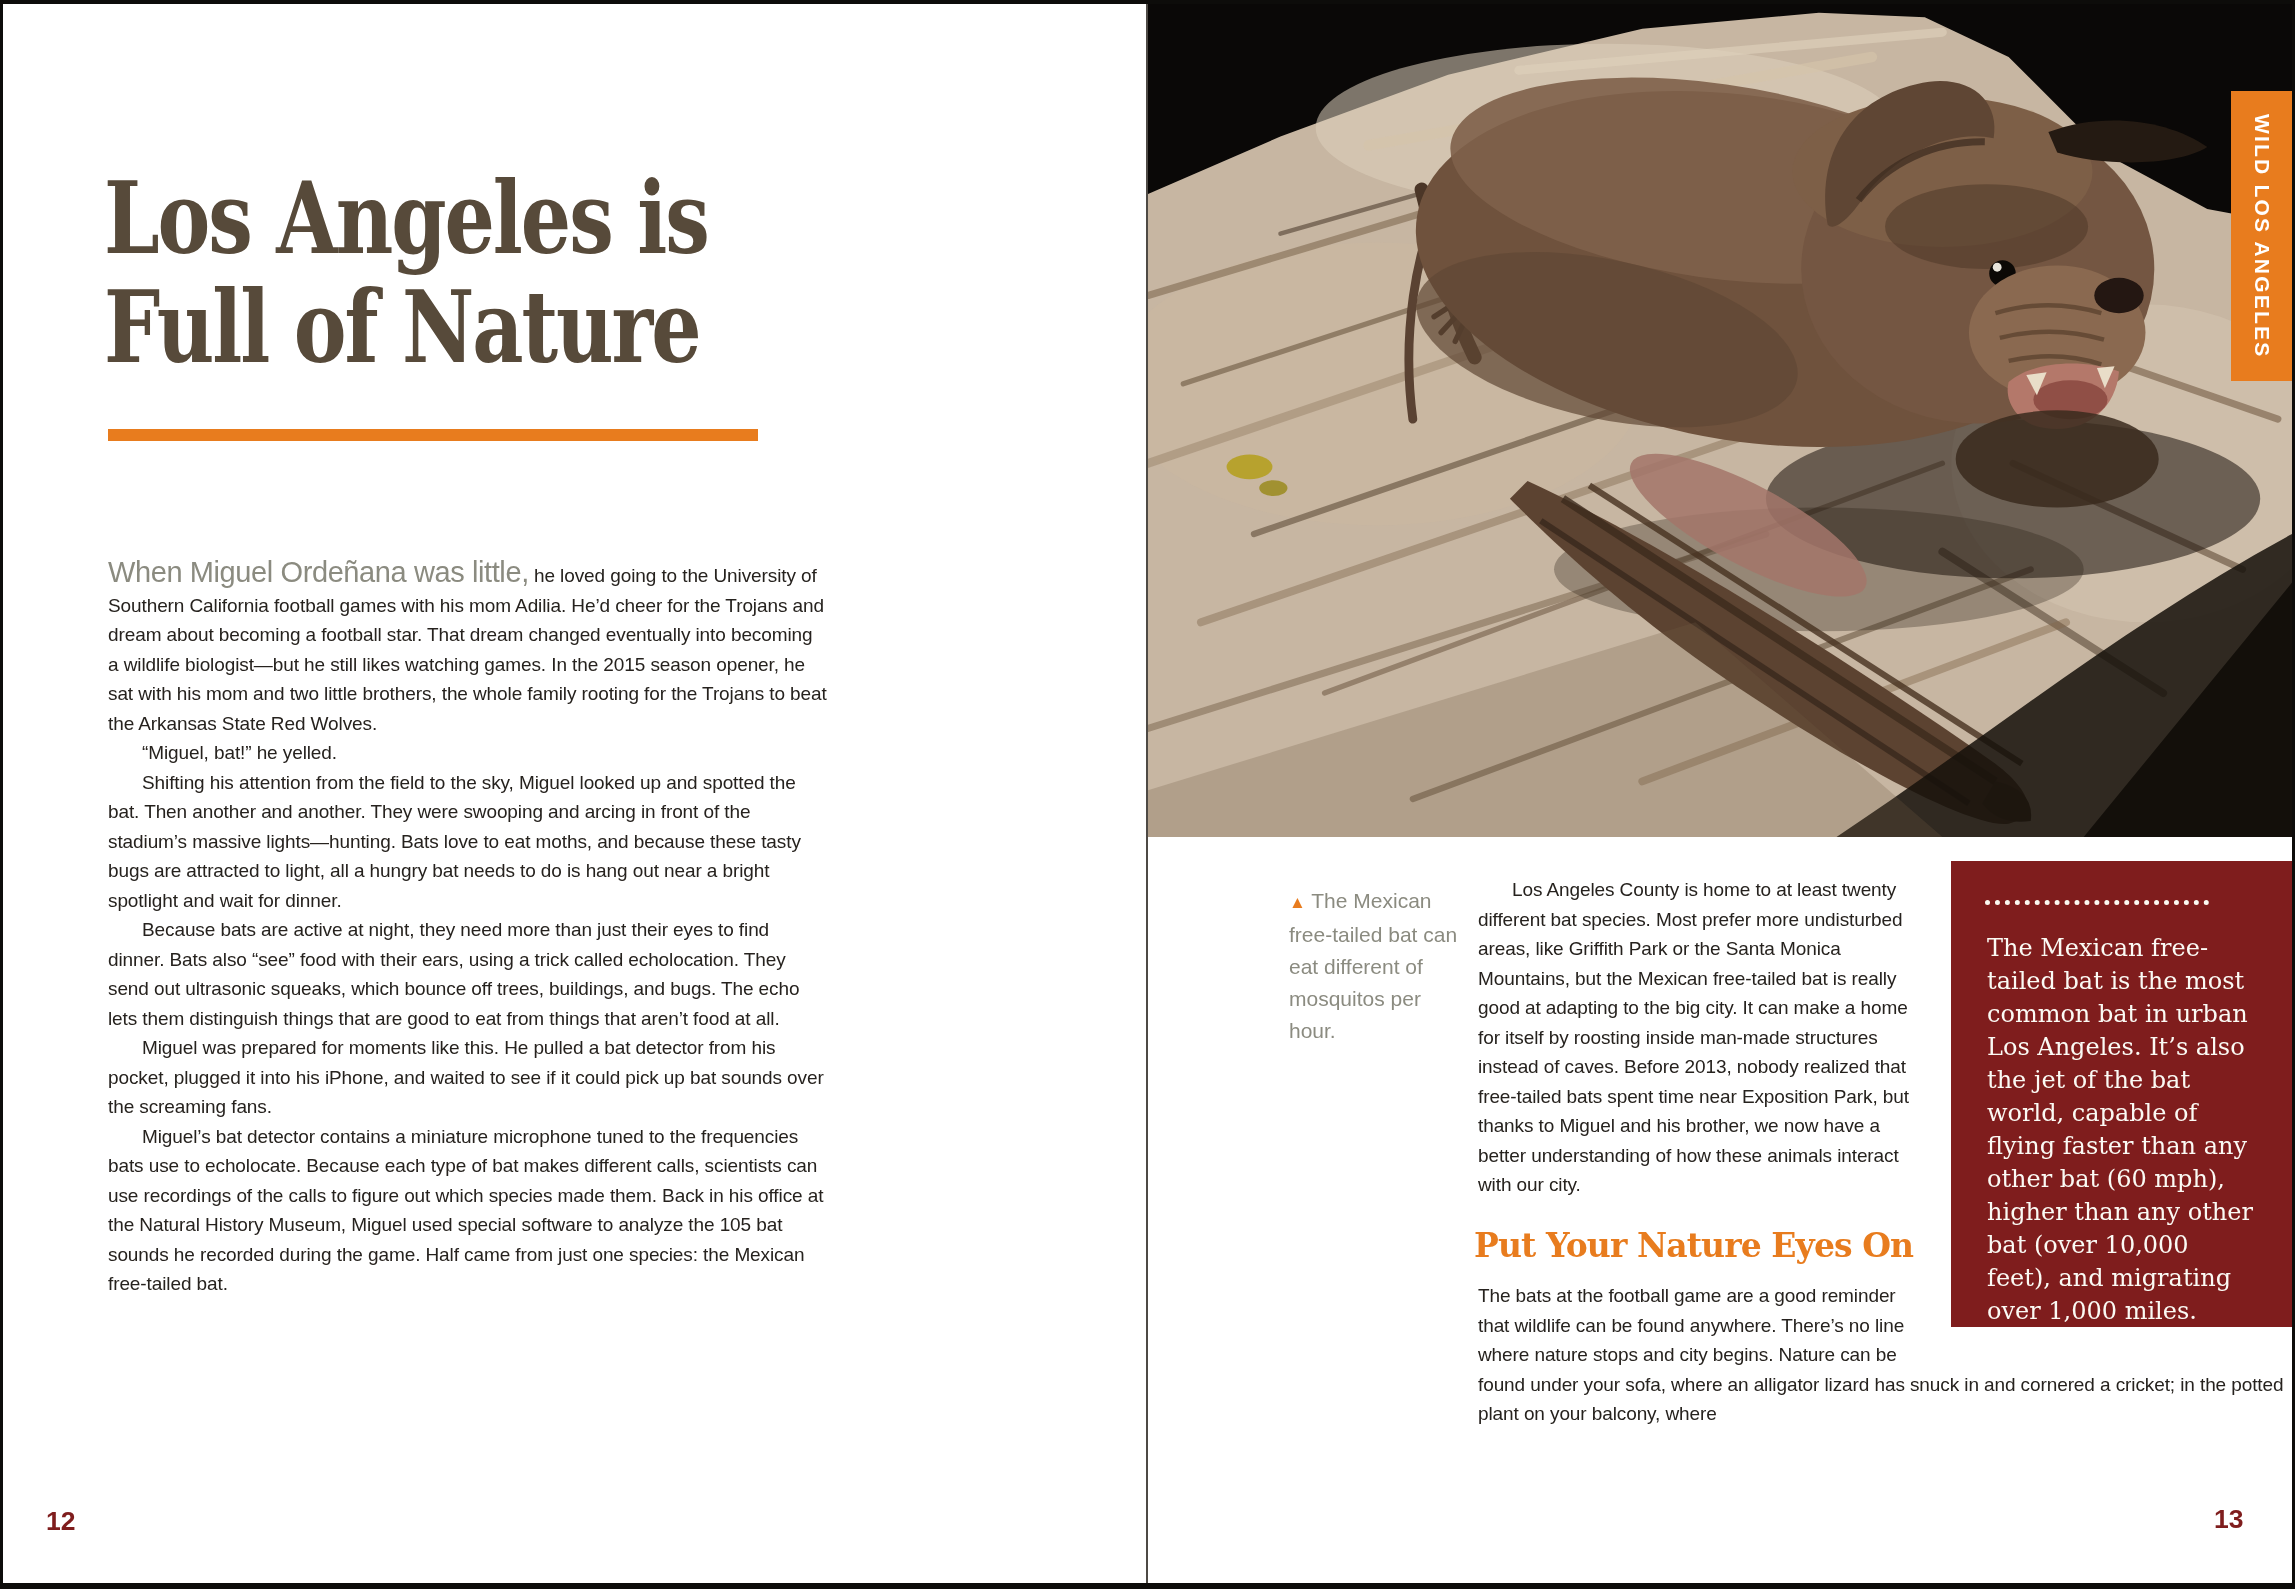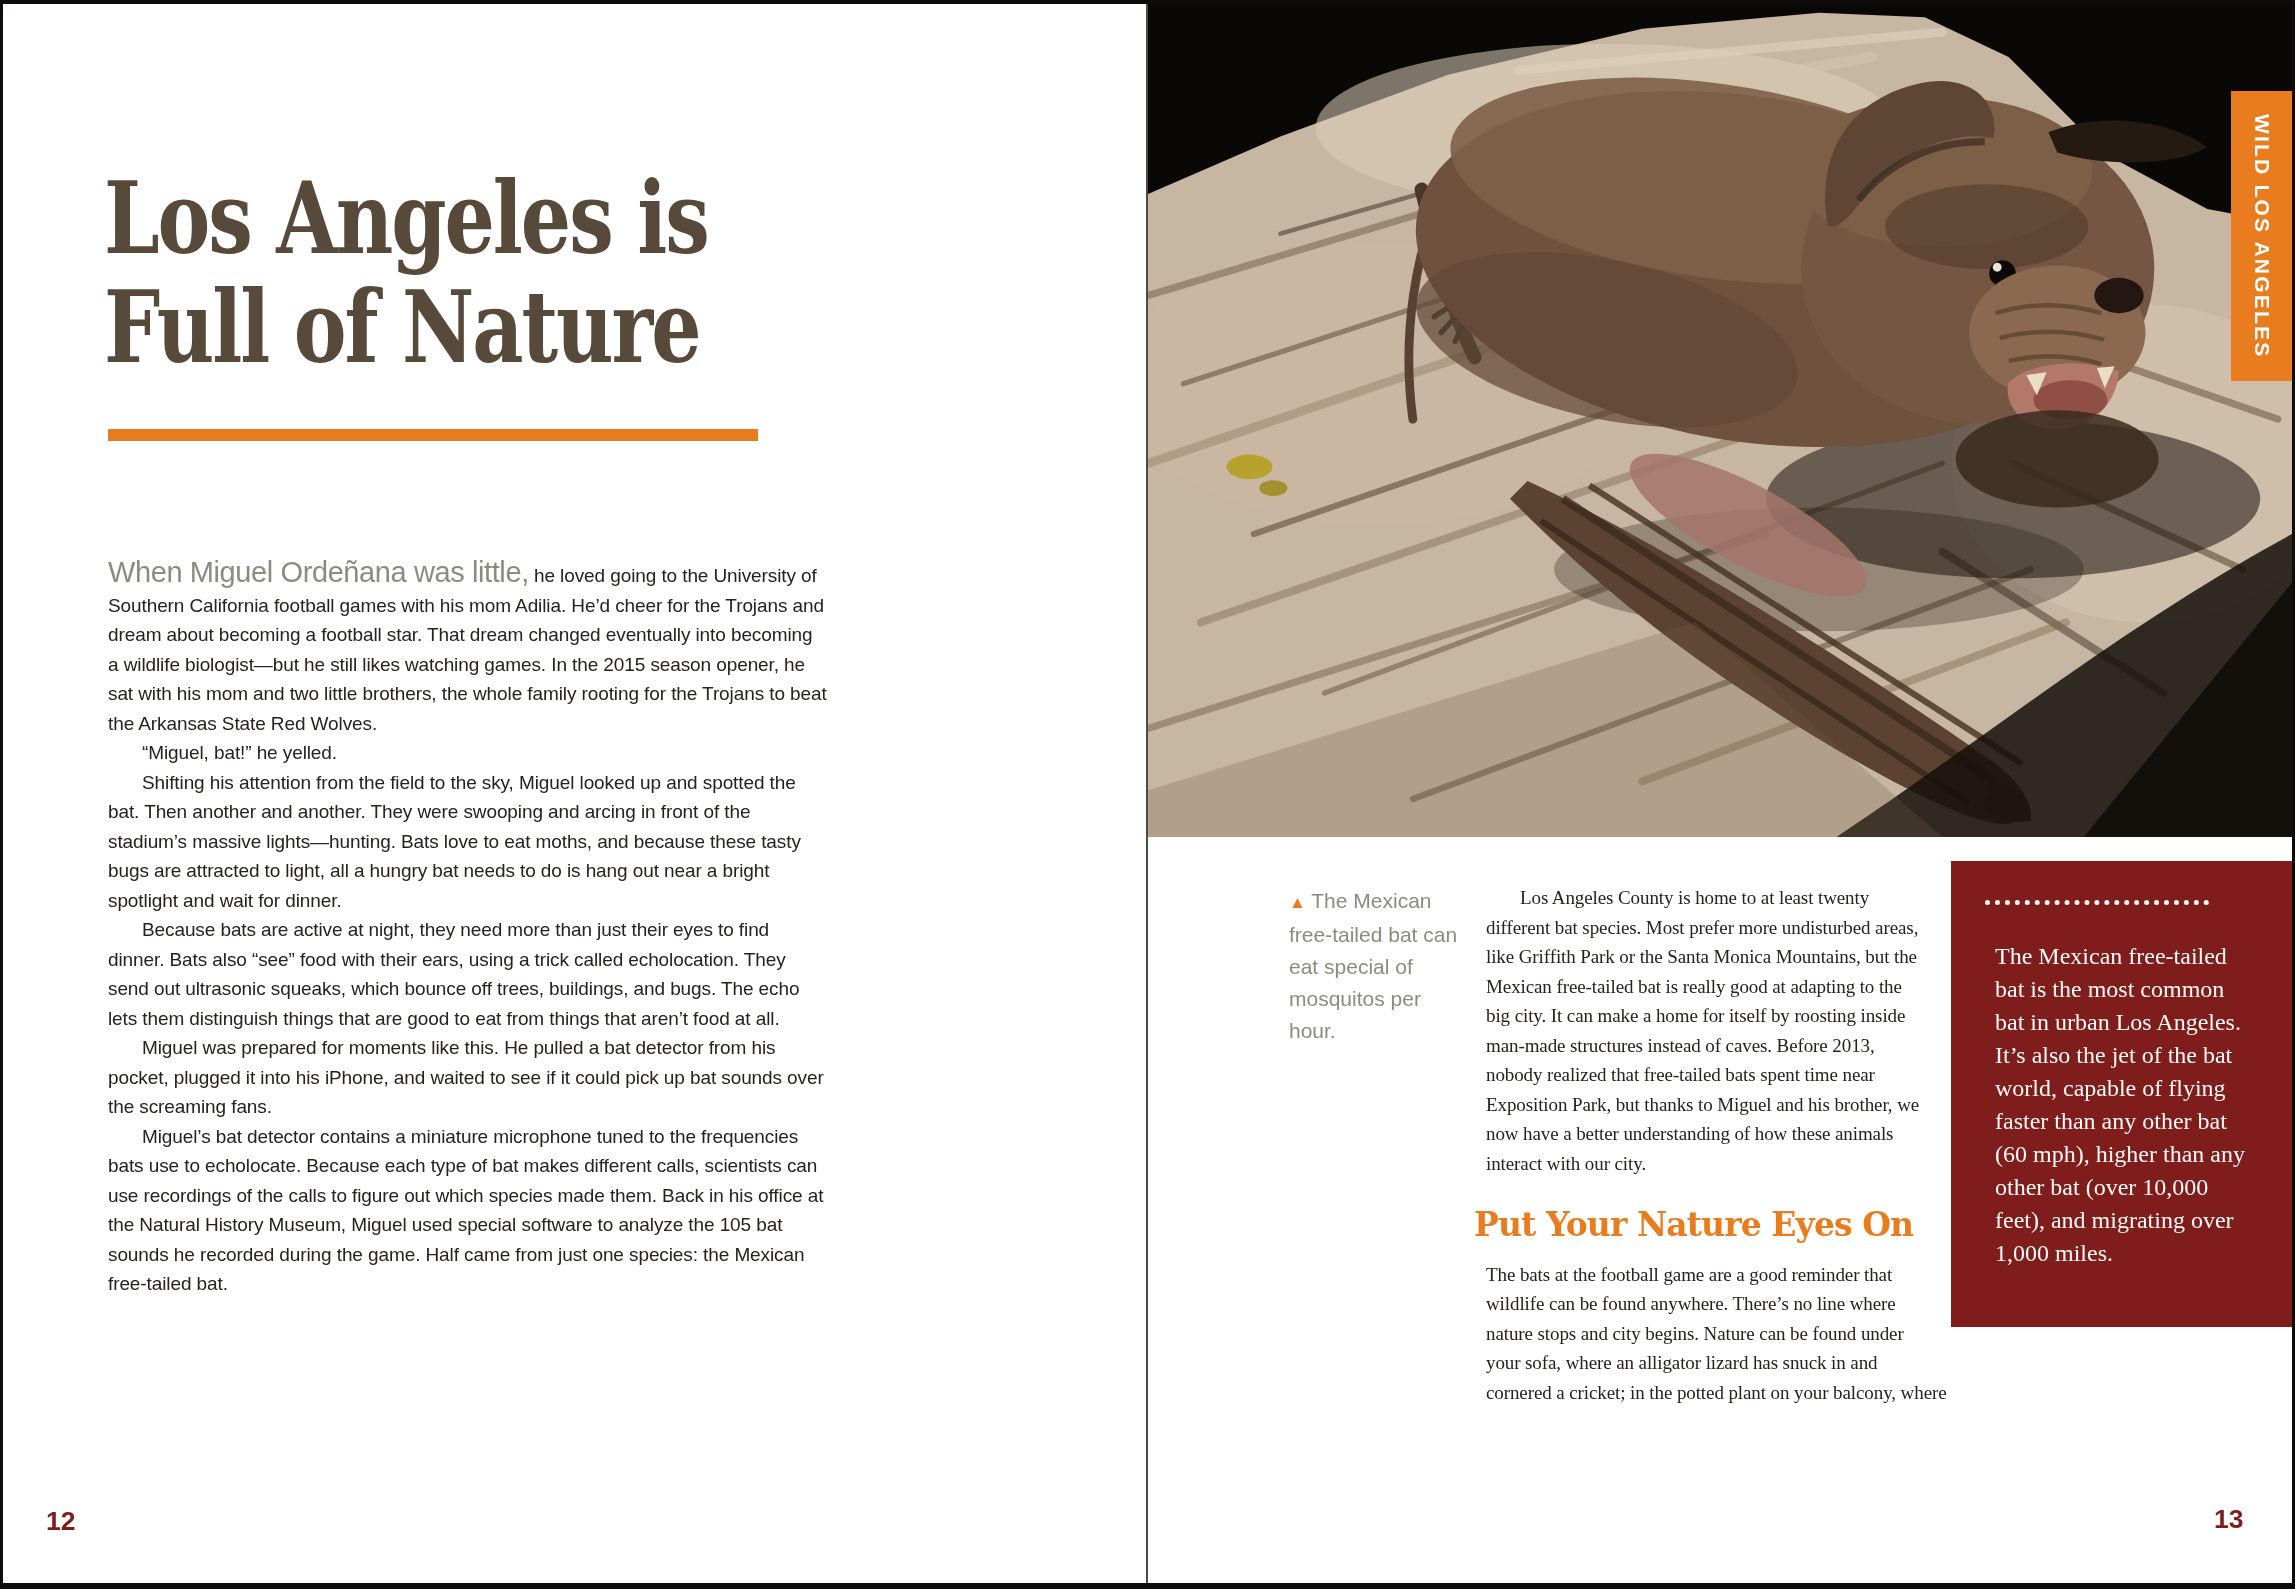--- a/index.html
+++ b/index.html
@@ -42,21 +42,21 @@
   }
   .tab span{
     writing-mode:vertical-rl;color:#ffffff;font-weight:700;font-size:21px;
     letter-spacing:2.2px;white-space:nowrap;
   }
   .caption{position:absolute;left:1289px;top:885px;width:181px;margin:0;
     color:#8b8b80;font-size:21px;line-height:32px;}
   .cap-marker{color:#e87c1e;font-size:17px;}
   .rp-col{position:absolute;left:1474px;top:871px;width:818px;color:#26221e;
     font-size:19px;line-height:29.5px;letter-spacing:-0.1px;}
-  .rp-col p{margin:12px;font-family:Liberation Serif, serif;}
+  .rp-col p{margin:4px;}
   .rp-par.indent{text-indent:34px;}
   .callout{
     float:right;width:341px;height:466px;box-sizing:border-box;
     background:#7f1d1d;margin:-9.7px 0 25px 21px;padding:32px 30px 0 32px;
   }
   .callout-dots{width:224px;height:0;border-top:5.3px dotted #fbfaf2;margin:7px 0 0 1.8px;}
   .callout-text{
     font-family:"DejaVu Serif",serif;color:#fbfaf4;
     font-size:24px;line-height:33px;margin:0;padding-top:23px;letter-spacing:0;
   }
@@ -183,21 +183,21 @@
 
       <path d="M1296,600 L1296,943 L780,943 C950,830 1110,700 1296,600 Z" fill="#15100b" opacity=".85"></path>
       <path d="M0,890 L620,700 L900,943 L0,943 Z" fill="#6e5a44" opacity=".25"></path>
     </svg>
   </div>
 
   <div class="tab">
     <span>WILD LOS ANGELES</span>
   </div>
 
-  <figcaption class="caption"><span class="cap-marker">▲</span><span> The Mexican free-tailed bat can eat special of mosquitos per hour.</span></figcaption>
+  <figcaption class="caption"><span class="cap-marker">▲</span><span> The Mexican free-tailed bat can eat different of mosquitos per hour.</span></figcaption>
 
   <div class="rp-col">
     <aside class="callout">
       <div class="callout-dots"></div>
       <p class="callout-text">The Mexican free-tailed bat is the most common bat in urban Los Angeles. It’s also the jet of the bat world, capable of flying faster than any other bat (60 mph), higher than any other bat (over 10,000 feet), and migrating over 1,000 miles.</p>
     </aside>
     <p class="rp-par indent">Los Angeles County is home to at least twenty different bat species. Most prefer more undisturbed areas, like Griffith Park or the Santa Monica Mountains, but the Mexican free-tailed bat is really good at adapting to the big city. It can make a home for itself by roosting inside man-made structures instead of caves. Before 2013, nobody realized that free-tailed bats spent time near Exposition Park, but thanks to Miguel and his brother, we now have a better understanding of how these animals interact with our city.</p>
     <h2 class="rp-heading">Put Your Nature Eyes On</h2>
     <p class="rp-par">The bats at the football game are a good reminder that wildlife can be found anywhere. There’s no line where nature stops and city begins. Nature can be found under your sofa, where an alligator lizard has snuck in and cornered a cricket; in the potted plant on your balcony, where</p>
   </div>

